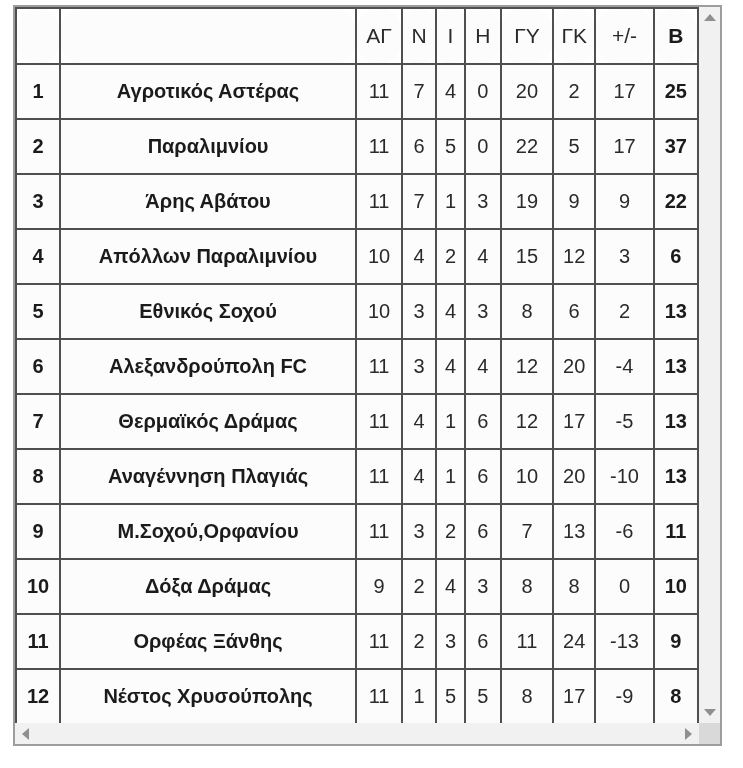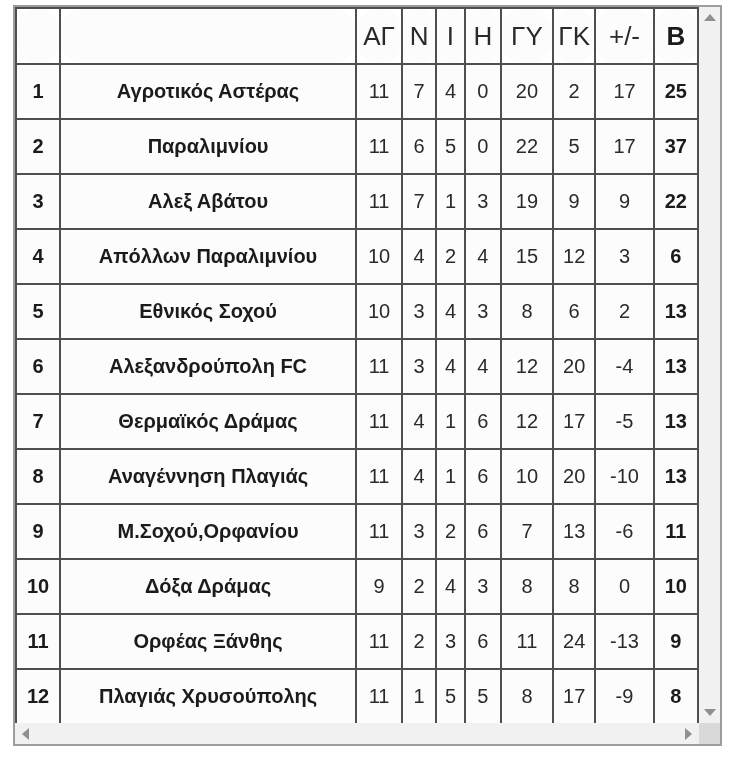--- a/index.html
+++ b/index.html
@@ -43,21 +43,21 @@
     vertical-align:middle;
     padding:0 2px;
     font-size:20px;
     color:var(--text);
     font-weight:400;
     overflow:hidden;
     white-space:nowrap;
   }
   thead tr{height:56px;}
   tbody tr{height:55px;}
-  th{font-size:26px;border-radius:23px;}
+  th{font-size:21px;border-radius:23px;}
   .col-rank{width:43px;}
   .col-team{width:288px;}
   .col-games{width:45px;}
   .col-wins{width:33px;}
   .col-draws{width:28px;}
   .col-losses{width:35px;}
   .col-gf{width:51px;}
   .col-ga{width:41px;}
   .col-diff{width:57px;}
   .col-pts{width:43px;}
@@ -137,21 +137,21 @@
             <td>6</td>
             <td>5</td>
             <td>0</td>
             <td>22</td>
             <td>5</td>
             <td>17</td>
             <td class="bold">37</td>
           </tr>
           <tr>
             <td class="bold">3</td>
-            <td class="bold">Αλεξ Αβάτου</td>
+            <td class="bold">Άρης Αβάτου</td>
             <td>11</td>
             <td>7</td>
             <td>1</td>
             <td>3</td>
             <td>19</td>
             <td>9</td>
             <td>9</td>
             <td class="bold">22</td>
           </tr>
           <tr>
@@ -245,21 +245,21 @@
             <td>2</td>
             <td>3</td>
             <td>6</td>
             <td>11</td>
             <td>24</td>
             <td>-13</td>
             <td class="bold">9</td>
           </tr>
           <tr>
             <td class="bold">12</td>
-            <td class="bold">Πλαγιάς Χρυσούπολης</td>
+            <td class="bold">Νέστος Χρυσούπολης</td>
             <td>11</td>
             <td>1</td>
             <td>5</td>
             <td>5</td>
             <td>8</td>
             <td>17</td>
             <td>-9</td>
             <td class="bold">8</td>
           </tr>
         </tbody>

